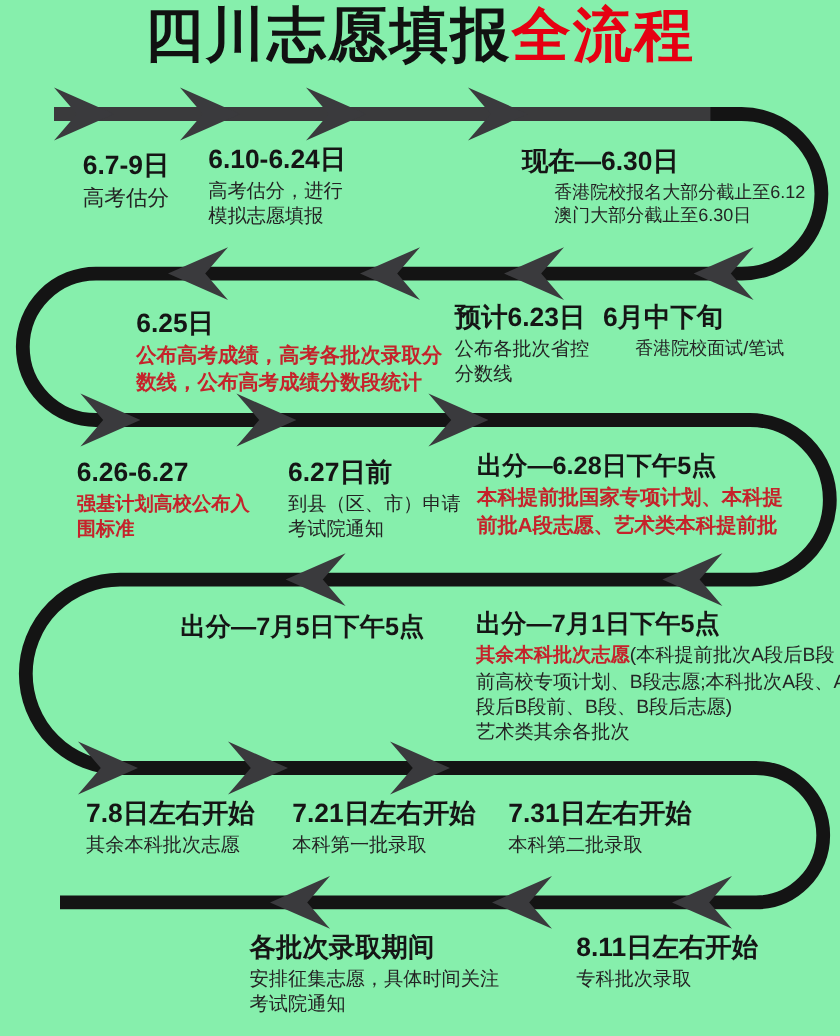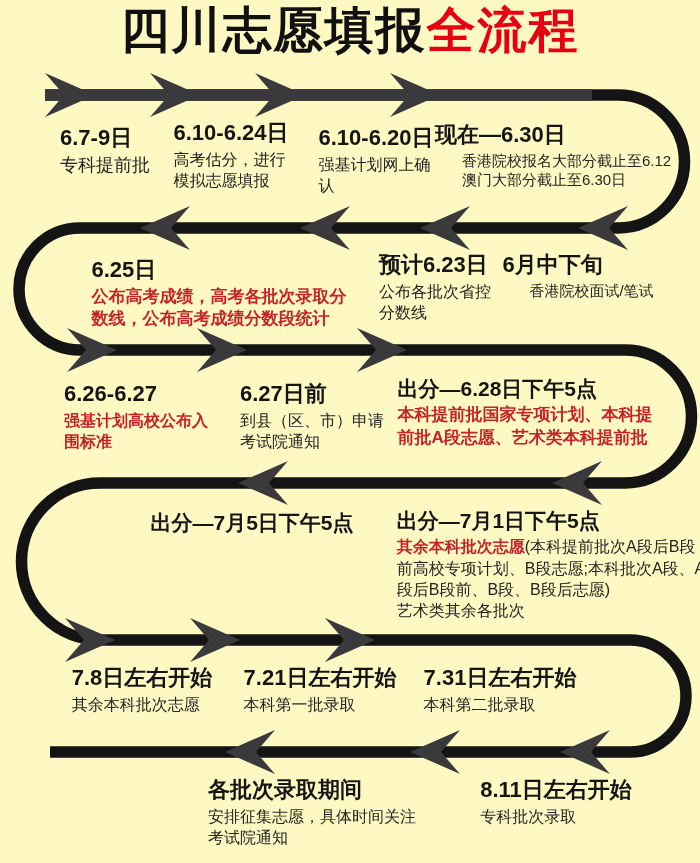--- a/index.html
+++ b/index.html
@@ -1,17 +1,17 @@
 <!DOCTYPE html>
 <html style="--title-red: #e60012; --text-red: #c5232b; --line: #141414; --line-gray: #3a3a3c; --arrow: #3a3a3d;"><head>
 <meta charset="utf-8">
 <style>
   html,body{margin:0;padding:0;background:#fff;}
   .stage{
-    position:relative;width:700px;height:863px;background:#fef9c3;overflow:hidden;
+    position:relative;width:700px;height:863px;background:#86efac;overflow:hidden;
     font-family:"Liberation Sans","DejaVu Sans",sans-serif;color:#1c1c1c;
   }
   .title{
     position:absolute;top:4px;left:0;width:100%;text-align:center;
     font-size:49px;font-weight:bold;letter-spacing:2px;line-height:1.1;color:#111;
     white-space:nowrap;
   }
   .title .t-red{color:var(--title-red,#e60012);}
   svg.flow{position:absolute;left:0;top:0;width:700px;height:863px;}
   svg.flow .snake{fill:none;stroke:var(--line,#141414);stroke-width:11.5;}
@@ -65,39 +65,34 @@
         <polygon points="240,640 190,618 209,640 190,662"></polygon>
         <polygon points="375,640 325,618 344,640 325,662"></polygon>
         <polygon points="225,752 275,730 256,752 275,774"></polygon>
         <polygon points="410,752 460,730 441,752 460,774"></polygon>
         <polygon points="560,752 610,730 591,752 610,774"></polygon>
       </g>
   </svg>
 
   <div class="item" style="left:105px;top:124px">
     <div class="date">6.7-9日</div>
-    <div class="desc lg"><span>专科提前批</span></div>
+    <div class="desc lg"><span>高考估分</span></div>
   </div>
   <div class="item" style="left:231px;top:119px">
     <div class="date">6.10-6.24日</div>
     <div class="desc"><span>高考估分，进行</span></div>
     <div class="desc"><span>模拟志愿填报</span></div>
-  </div>
-  <div class="item" style="left:376px;top:124px">
-    <div class="date">6.10-6.20日</div>
-    <div class="desc"><span>强基计划网上确</span></div>
-    <div class="desc"><span>认</span></div>
   </div>
   <div class="item" style="left:553px;top:121px">
     <div class="date">现在—6.30日</div>
     <div class="desc sm"><span>香港院校报名大部分截止至6.12</span></div>
     <div class="desc sm"><span>澳门大部分截止至6.30日</span></div>
   </div>
 
-  <div class="item" style="left:219px;top:256px">
+  <div class="item" style="left:241px;top:256px">
     <div class="date">6.25日</div>
     <div class="desc r17"><span class="red bold">公布高考成绩，高考各批次录取分</span></div>
     <div class="desc r17"><span class="red bold">数线，公布高考成绩分数段统计</span></div>
   </div>
   <div class="item" style="left:435px;top:251px">
     <div class="date">预计6.23日</div>
     <div class="desc"><span>公布各批次省控</span></div>
     <div class="desc"><span>分数线</span></div>
   </div>
   <div class="item" style="left:578px;top:251px">

